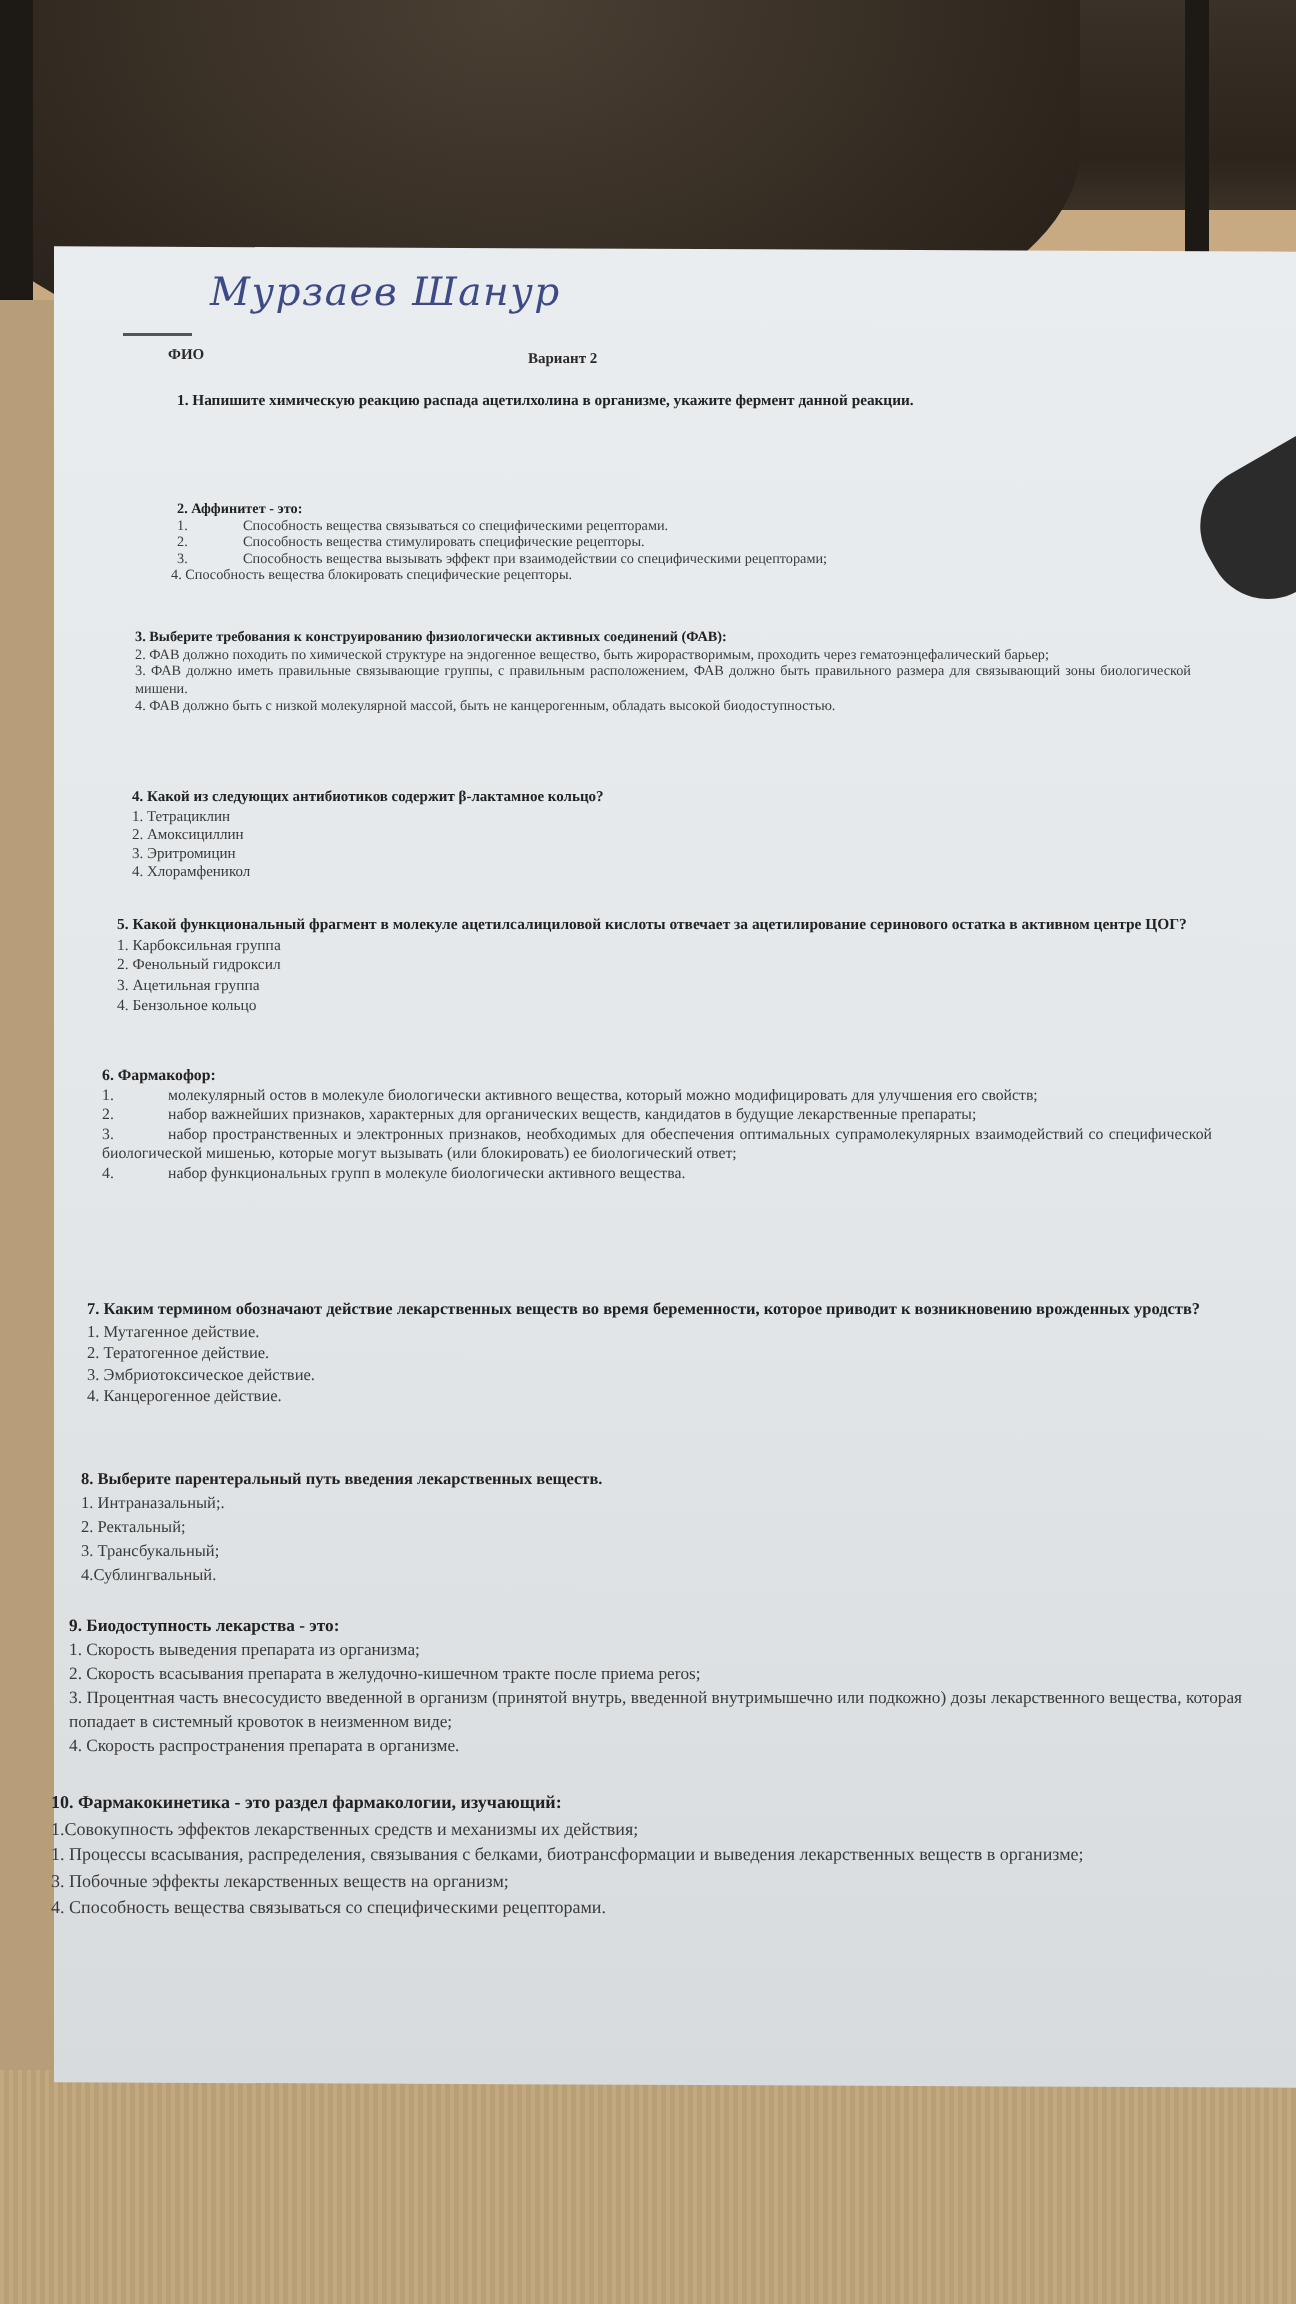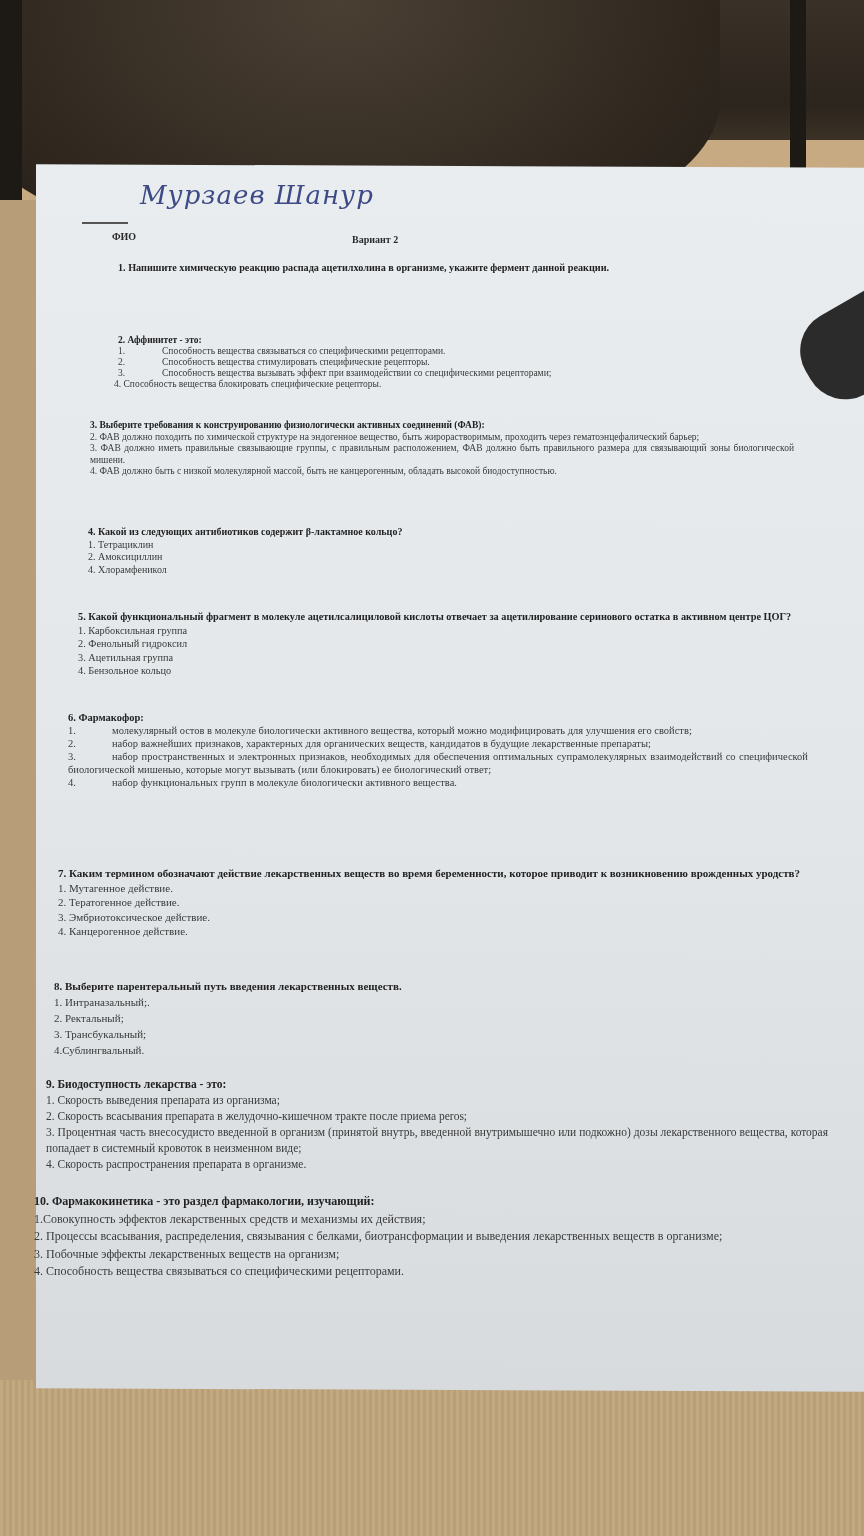--- a/index.html
+++ b/index.html
@@ -83,20 +83,21 @@
     <div class="title">3. Выберите требования к конструированию физиологически активных соединений (ФАВ):</div>
     <div class="opt">2. ФАВ должно походить по химической структуре на эндогенное вещество, быть жирорастворимым, проходить через гематоэнцефалический барьер;</div>
     <div class="opt">3. ФАВ должно иметь правильные связывающие группы, с правильным расположением, ФАВ должно быть правильного размера для связывающий зоны биологической мишени.</div>
     <div class="opt">4. ФАВ должно быть с низкой молекулярной массой, быть не канцерогенным, обладать высокой биодоступностью.</div>
   </div>
 
   <div class="q" style="left:88px;top:526px;width:600px;font-size:10px;line-height:12.5px;">
     <div class="title">4. Какой из следующих антибиотиков содержит β-лактамное кольцо?</div>
     <div class="opt">1. Тетрациклин</div>
     <div class="opt">2. Амоксициллин</div>
+    <div class="opt">3. Эритромицин</div>
     <div class="opt">4. Хлорамфеникол</div>
   </div>
 
   <div class="q" style="left:78px;top:610px;width:722px;font-size:10.3px;line-height:13.5px;">
     <div class="title">5. Какой функциональный фрагмент в молекуле ацетилсалициловой кислоты отвечает за ацетилирование серинового остатка в активном центре ЦОГ?</div>
     <div class="opt">1. Карбоксильная группа</div>
     <div class="opt">2. Фенольный гидроксил</div>
     <div class="opt">3. Ацетильная группа</div>
     <div class="opt">4.  Бензольное кольцо</div>
   </div>
@@ -129,17 +130,17 @@
     <div class="title">9. Биодоступность лекарства - это:</div>
     <div class="opt">1. Скорость выведения препарата из организма;</div>
     <div class="opt">2. Скорость всасывания препарата в желудочно-кишечном тракте после приема peros;</div>
     <div class="opt">3. Процентная часть внесосудисто введенной в организм (принятой внутрь, введенной внутримышечно или подкожно) дозы лекарственного вещества, которая попадает в системный кровоток в неизменном виде;</div>
     <div class="opt">4. Скорость распространения препарата в организме.</div>
   </div>
 
   <div class="q" style="left:34px;top:1193px;width:800px;font-size:12px;line-height:17.5px;text-align:justify;">
     <div class="title">10. Фармакокинетика - это раздел фармакологии, изучающий:</div>
     <div class="opt">1.Совокупность эффектов лекарственных средств и механизмы их действия;</div>
-    <div class="opt">2. Процессы всасывания, распределения, связывания с белками, биотрансформации и выведения лекарственных веществ в организме;</div>
+    <div class="opt">1. Процессы всасывания, распределения, связывания с белками, биотрансформации и выведения лекарственных веществ в организме;</div>
     <div class="opt">3. Побочные эффекты лекарственных веществ на организм;</div>
     <div class="opt">4. Способность вещества связываться со специфическими рецепторами.</div>
   </div>
 </div>
 
 </body></html>

